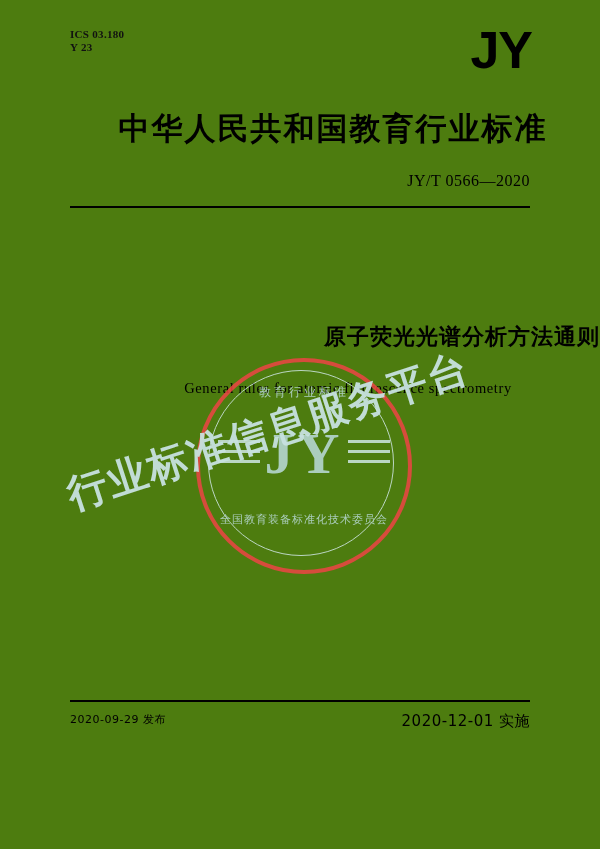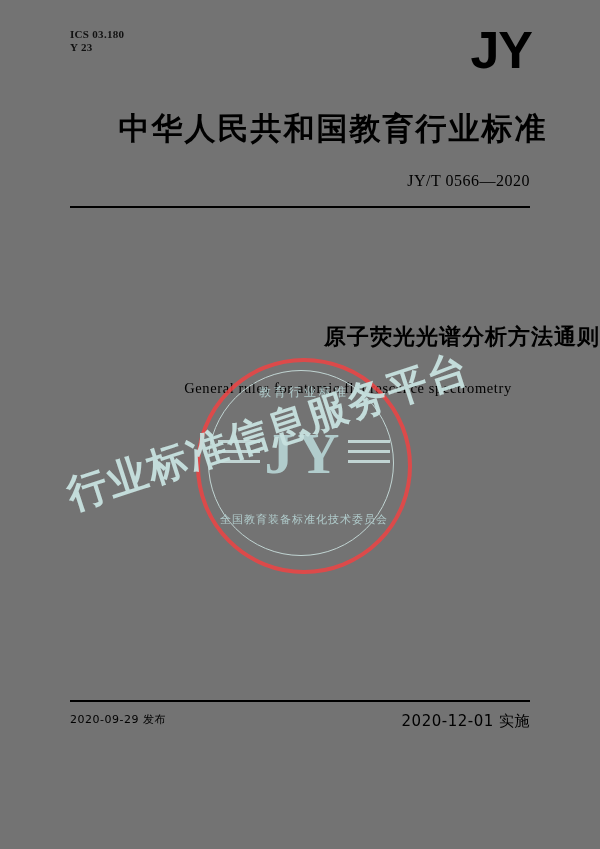--- a/index.html
+++ b/index.html
@@ -7,21 +7,21 @@
     padding: 0;
     background: #ffffff;
   }
   body {
     font-family: "Liberation Serif", serif;
   }
   .page {
     position: relative;
     width: 600px;
     height: 849px;
-    background: #737373;
+    background: #4d7c0f;
     overflow: hidden;
     text-decoration: underline;
   }
   .sheet {
     position: absolute;
     left: 0;
     top: 0;
     width: 600px;
     height: 849px;
   }

